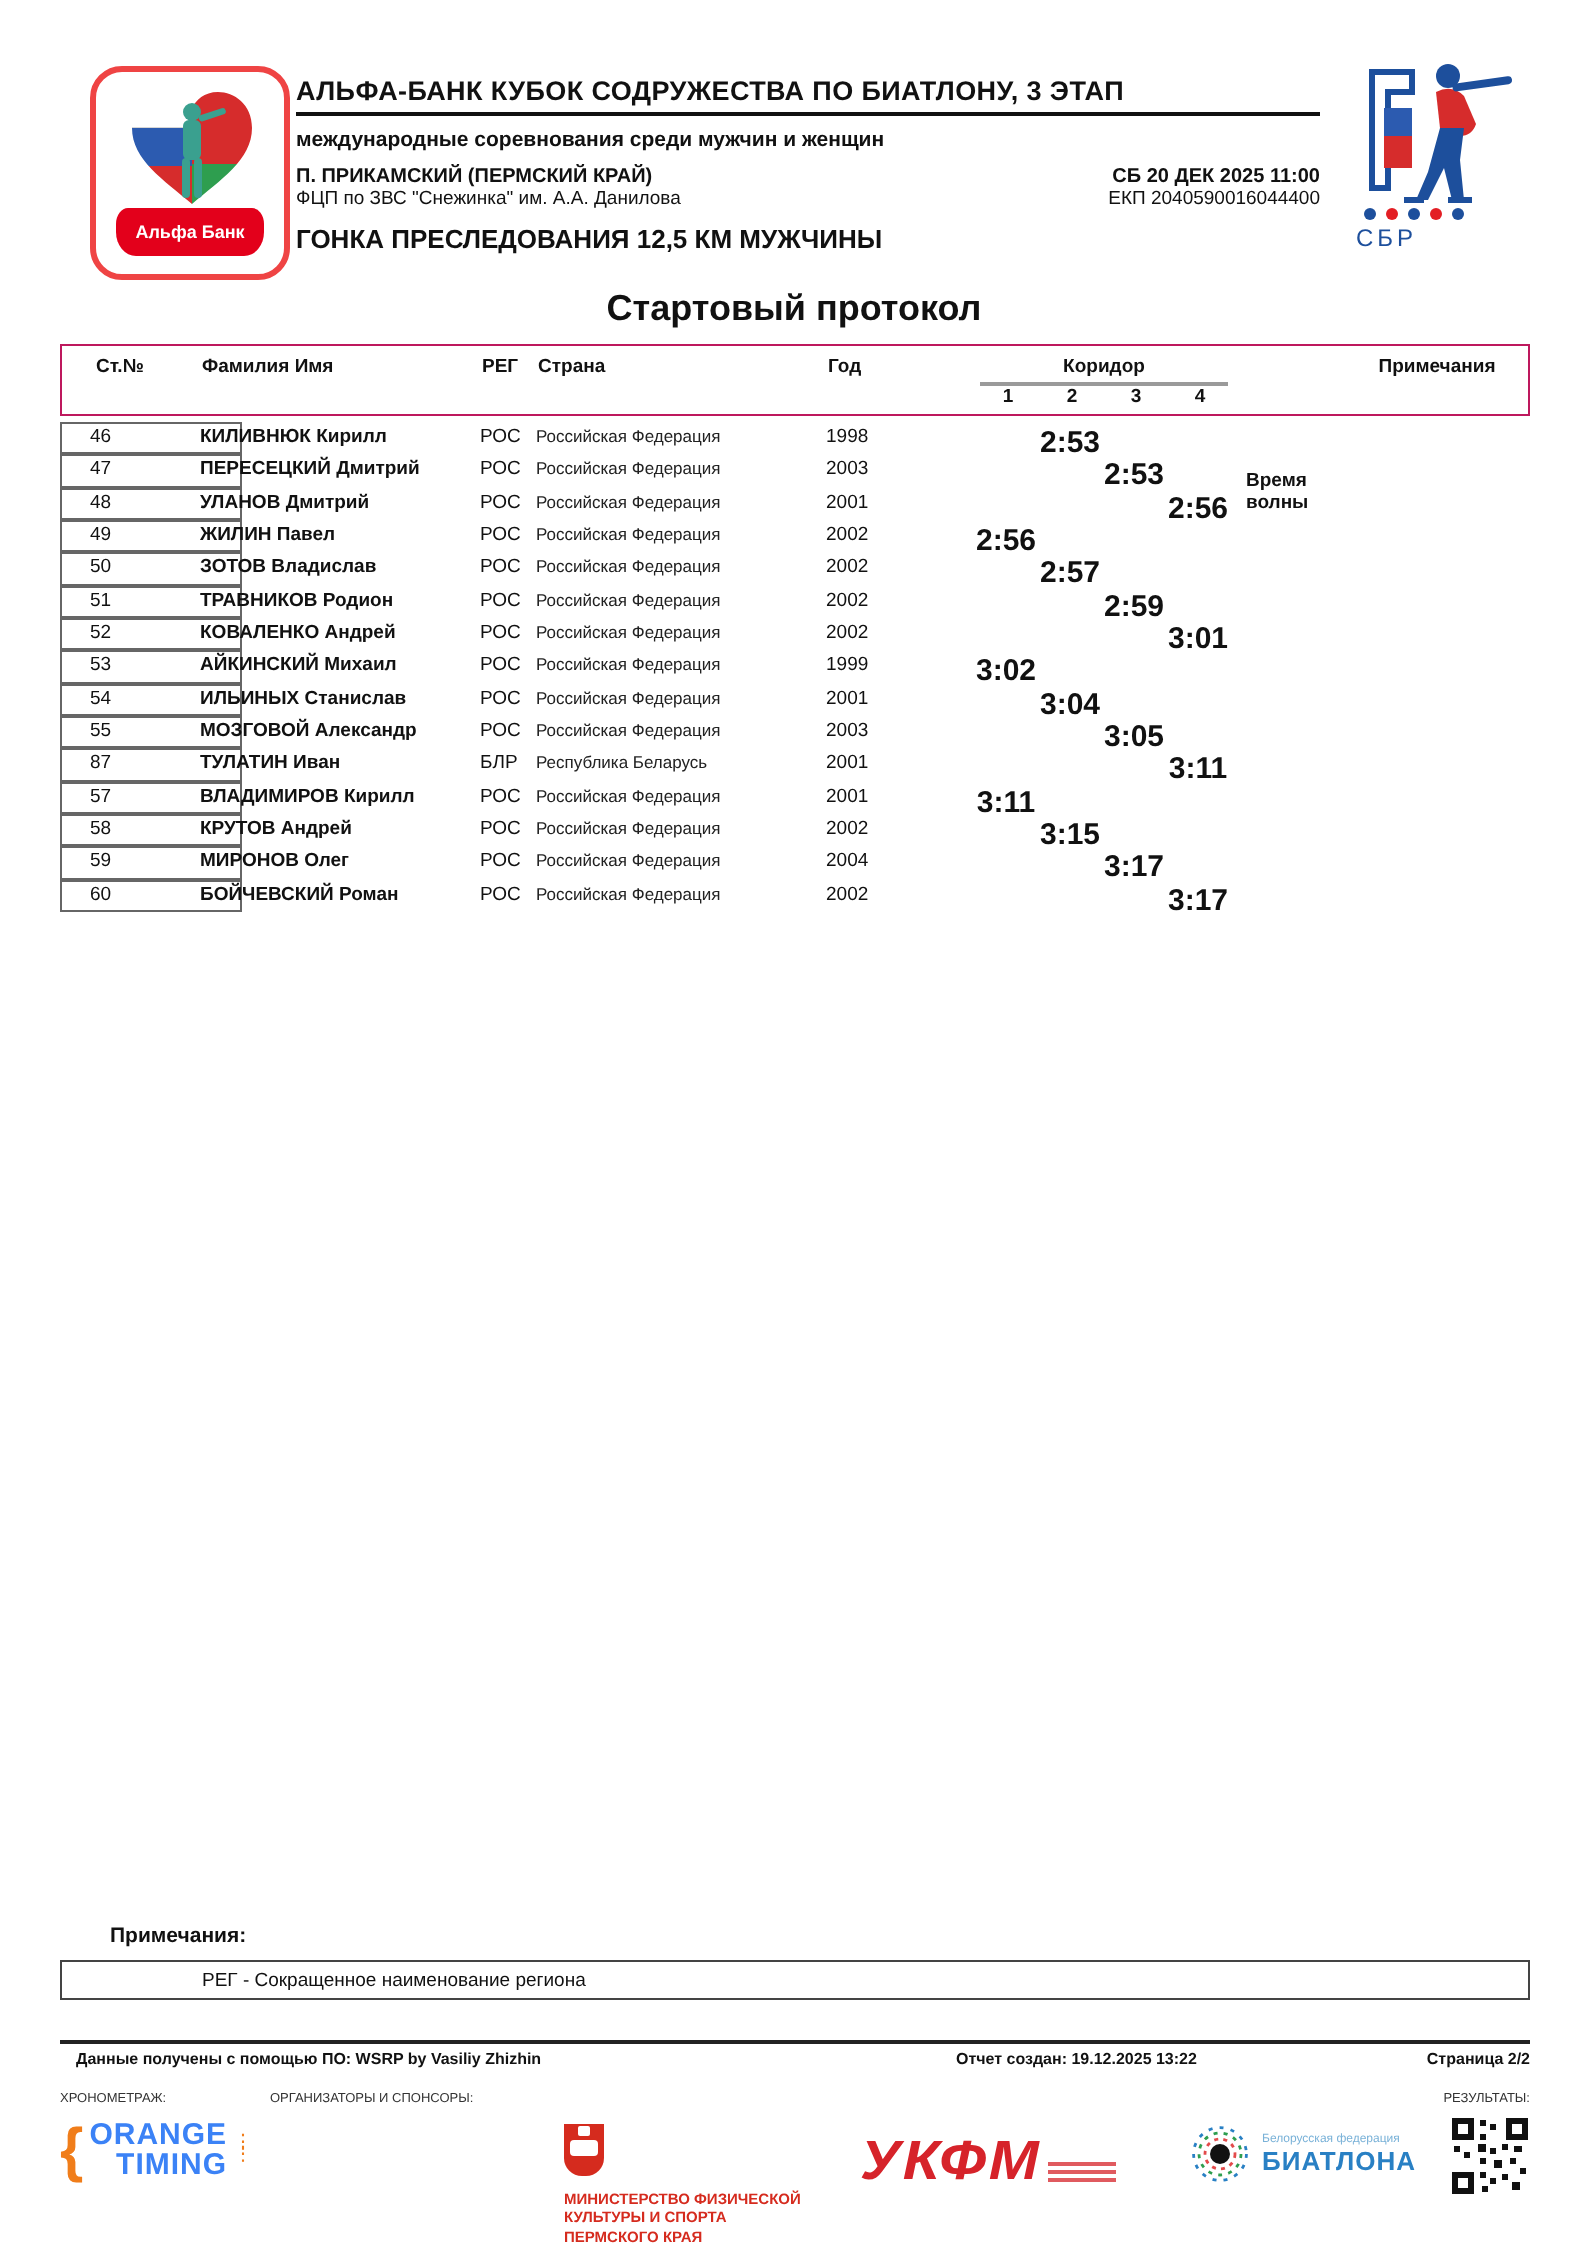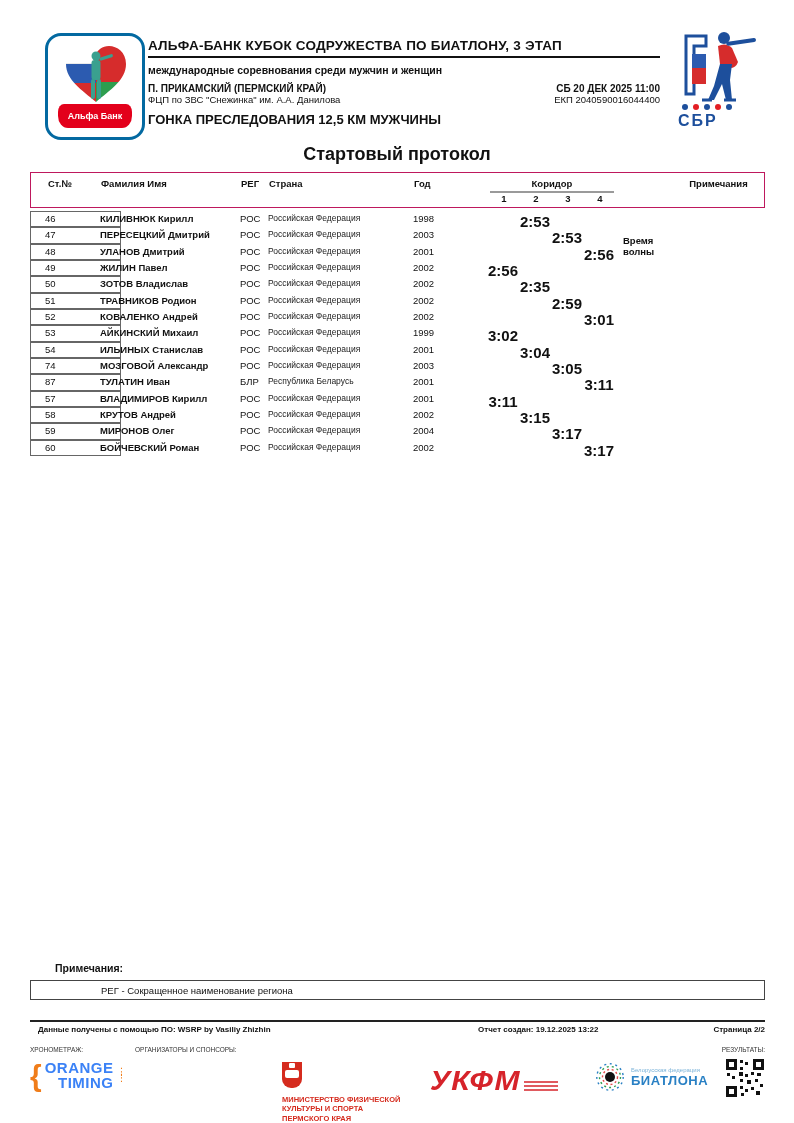--- a/index.html
+++ b/index.html
@@ -2,42 +2,42 @@
 <html><head>
 <meta charset="utf-8">
 <style>
   * { margin:0; padding:0; box-sizing:border-box; }
   html,body { background:#fff; }
   body { font-family:"Liberation Sans", sans-serif; color:#111; }
   .page { position:relative; width:794px; height:1123px; background:#fff; overflow:hidden; }
 
   
   .alfa-logo { position:absolute; left:45px; top:33px; width:100px; height:107px;
-    border:3px solid #0369a1; border-radius:16px; background:#fff; }
+    border:3px solid #ef4444; border-radius:16px; background:#fff; }
   .alfa-heart { position:absolute; left:14px; top:8px; width:68px; height:62px; }
   .alfa-banner { position:absolute; left:10px; top:68px; width:74px; height:24px; background:#e3001b;
     border-radius:6px 6px 10px 10px / 8px 8px 12px 12px; display:flex; align-items:center; justify-content:center; }
   .alfa-banner span { color:#fff; font-size:9px; font-weight:bold; }
 
   .hdr-text { position:absolute; left:148px; top:38px; width:512px; }
   .hdr-title { font-size:13.5px; font-weight:bold; letter-spacing:.2px; }
   .hdr-rule { height:2px; background:#111; margin-top:3px; }
   .hdr-sub { font-size:10.5px; font-weight:bold; margin-top:6px; }
   .hdr-venue-row { display:flex; justify-content:space-between; margin-top:7px; }
   .hdr-venue-l1 { font-size:10px; font-weight:bold; }
   .hdr-venue-l2 { font-size:9.5px; }
   .hdr-date { font-size:10px; font-weight:bold; text-align:right; }
   .hdr-ekp { font-size:9.5px; text-align:right; }
   .hdr-race { font-size:13px; font-weight:bold; margin-top:7px; }
 
   .sbr-logo { position:absolute; left:668px; top:28px; width:100px; height:112px; }
   .sbr-dots { position:absolute; left:14px; top:76px; display:flex; gap:5px; }
   .sbr-dots i { width:6px; height:6px; border-radius:50%; background:#1d4f9c; }
   .sbr-dots i.red { background:#e31e24; }
-  .sbr-name { position:absolute; left:10px; top:84px; font-size:16px; font-weight:bold; color:#1d4f9c; letter-spacing:2px; }
+  .sbr-name { position:absolute; left:10px; top:84px; font-size:12px; font-weight:normal; color:#1d4f9c; letter-spacing:2px; }
 
   
   .doc-title { position:absolute; left:0; top:144px; width:100%; text-align:center; font-size:18px; font-weight:bold; }
 
   
   .tbl { position:absolute; left:30px; top:172px; width:735px; }
   .tbl-head { position:relative; height:36px; border:1px solid #be185d; }
   .th { position:absolute; font-size:9.5px; font-weight:bold; top:5px; }
   .th-bib { left:17px; } .th-name { left:70px; } .th-reg { left:210px; }
   .th-country { left:238px; } .th-year { left:383px; }
@@ -263,21 +263,21 @@
     </div>
 
     <div class="row">
       <div class="c c-bib">50</div>
       <div class="c c-name">ЗОТОВ Владислав</div>
       <div class="c c-reg">РОС</div>
       <div class="c c-country">Российская Федерация</div>
       <div class="c c-year">2002</div>
       <div class="c-corrs">
         <div></div>
-        <div>2:35</div>
+        <div>2:57</div>
         <div></div>
         <div></div>
       </div>
       <div class="c-note"></div>
     </div>
 
     <div class="row">
       <div class="c c-bib">51</div>
       <div class="c c-name">ТРАВНИКОВ Родион</div>
       <div class="c c-reg">РОС</div>
@@ -331,21 +331,21 @@
       <div class="c-corrs">
         <div></div>
         <div>3:04</div>
         <div></div>
         <div></div>
       </div>
       <div class="c-note"></div>
     </div>
 
     <div class="row">
-      <div class="c c-bib">74</div>
+      <div class="c c-bib">55</div>
       <div class="c c-name">МОЗГОВОЙ Александр</div>
       <div class="c c-reg">РОС</div>
       <div class="c c-country">Российская Федерация</div>
       <div class="c c-year">2003</div>
       <div class="c-corrs">
         <div></div>
         <div></div>
         <div>3:05</div>
         <div></div>
       </div>

